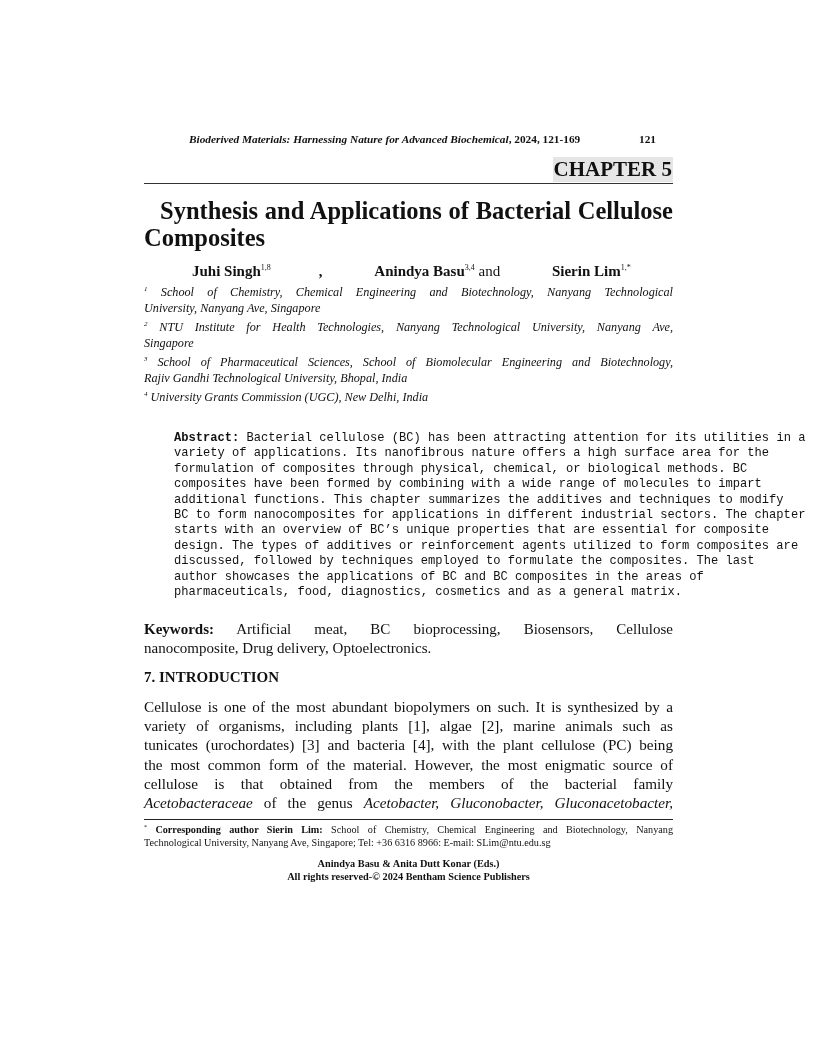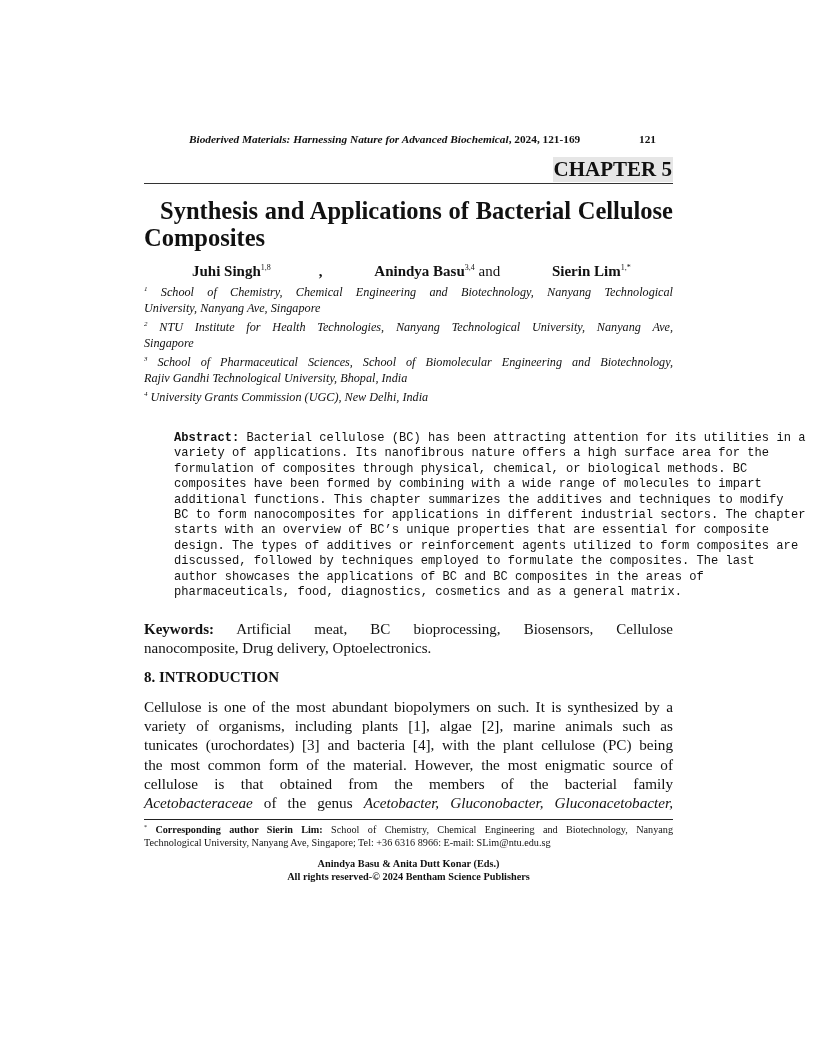--- a/index.html
+++ b/index.html
@@ -115,21 +115,21 @@
     <span class="ln">discussed, followed by techniques employed to formulate the composites. The last</span>
     <span class="ln">author showcases the applications of BC and BC composites in the areas of</span>
     <span class="ln last">pharmaceuticals, food, diagnostics, cosmetics and as a general matrix.</span>
   </div>
 
   <div class="keywords">
     <span class="ln"><b>Keywords:</b><span> Artificial meat, BC bioprocessing, Biosensors, Cellulose</span></span>
     <span class="ln last">nanocomposite, Drug delivery, Optoelectronics.</span>
   </div>
 
-  <h2 class="section-heading">8. INTRODUCTION</h2>
+  <h2 class="section-heading">7. INTRODUCTION</h2>
 
   <div class="body-text">
     <span class="ln">Cellulose is one of the most abundant biopolymers on such. It is synthesized by a</span>
     <span class="ln">variety of organisms, including plants [1], algae [2], marine animals such as</span>
     <span class="ln">tunicates (urochordates) [3] and bacteria [4], with the plant cellulose (PC) being</span>
     <span class="ln">the most common form of the material. However, the most enigmatic source of</span>
     <span class="ln">cellulose is that obtained from the members of the bacterial family</span>
     <span class="ln"><i>Acetobacteraceae</i><span> of the genus </span><i>Acetobacter, Gluconobacter, Gluconacetobacter,</i></span>
   </div>
 

